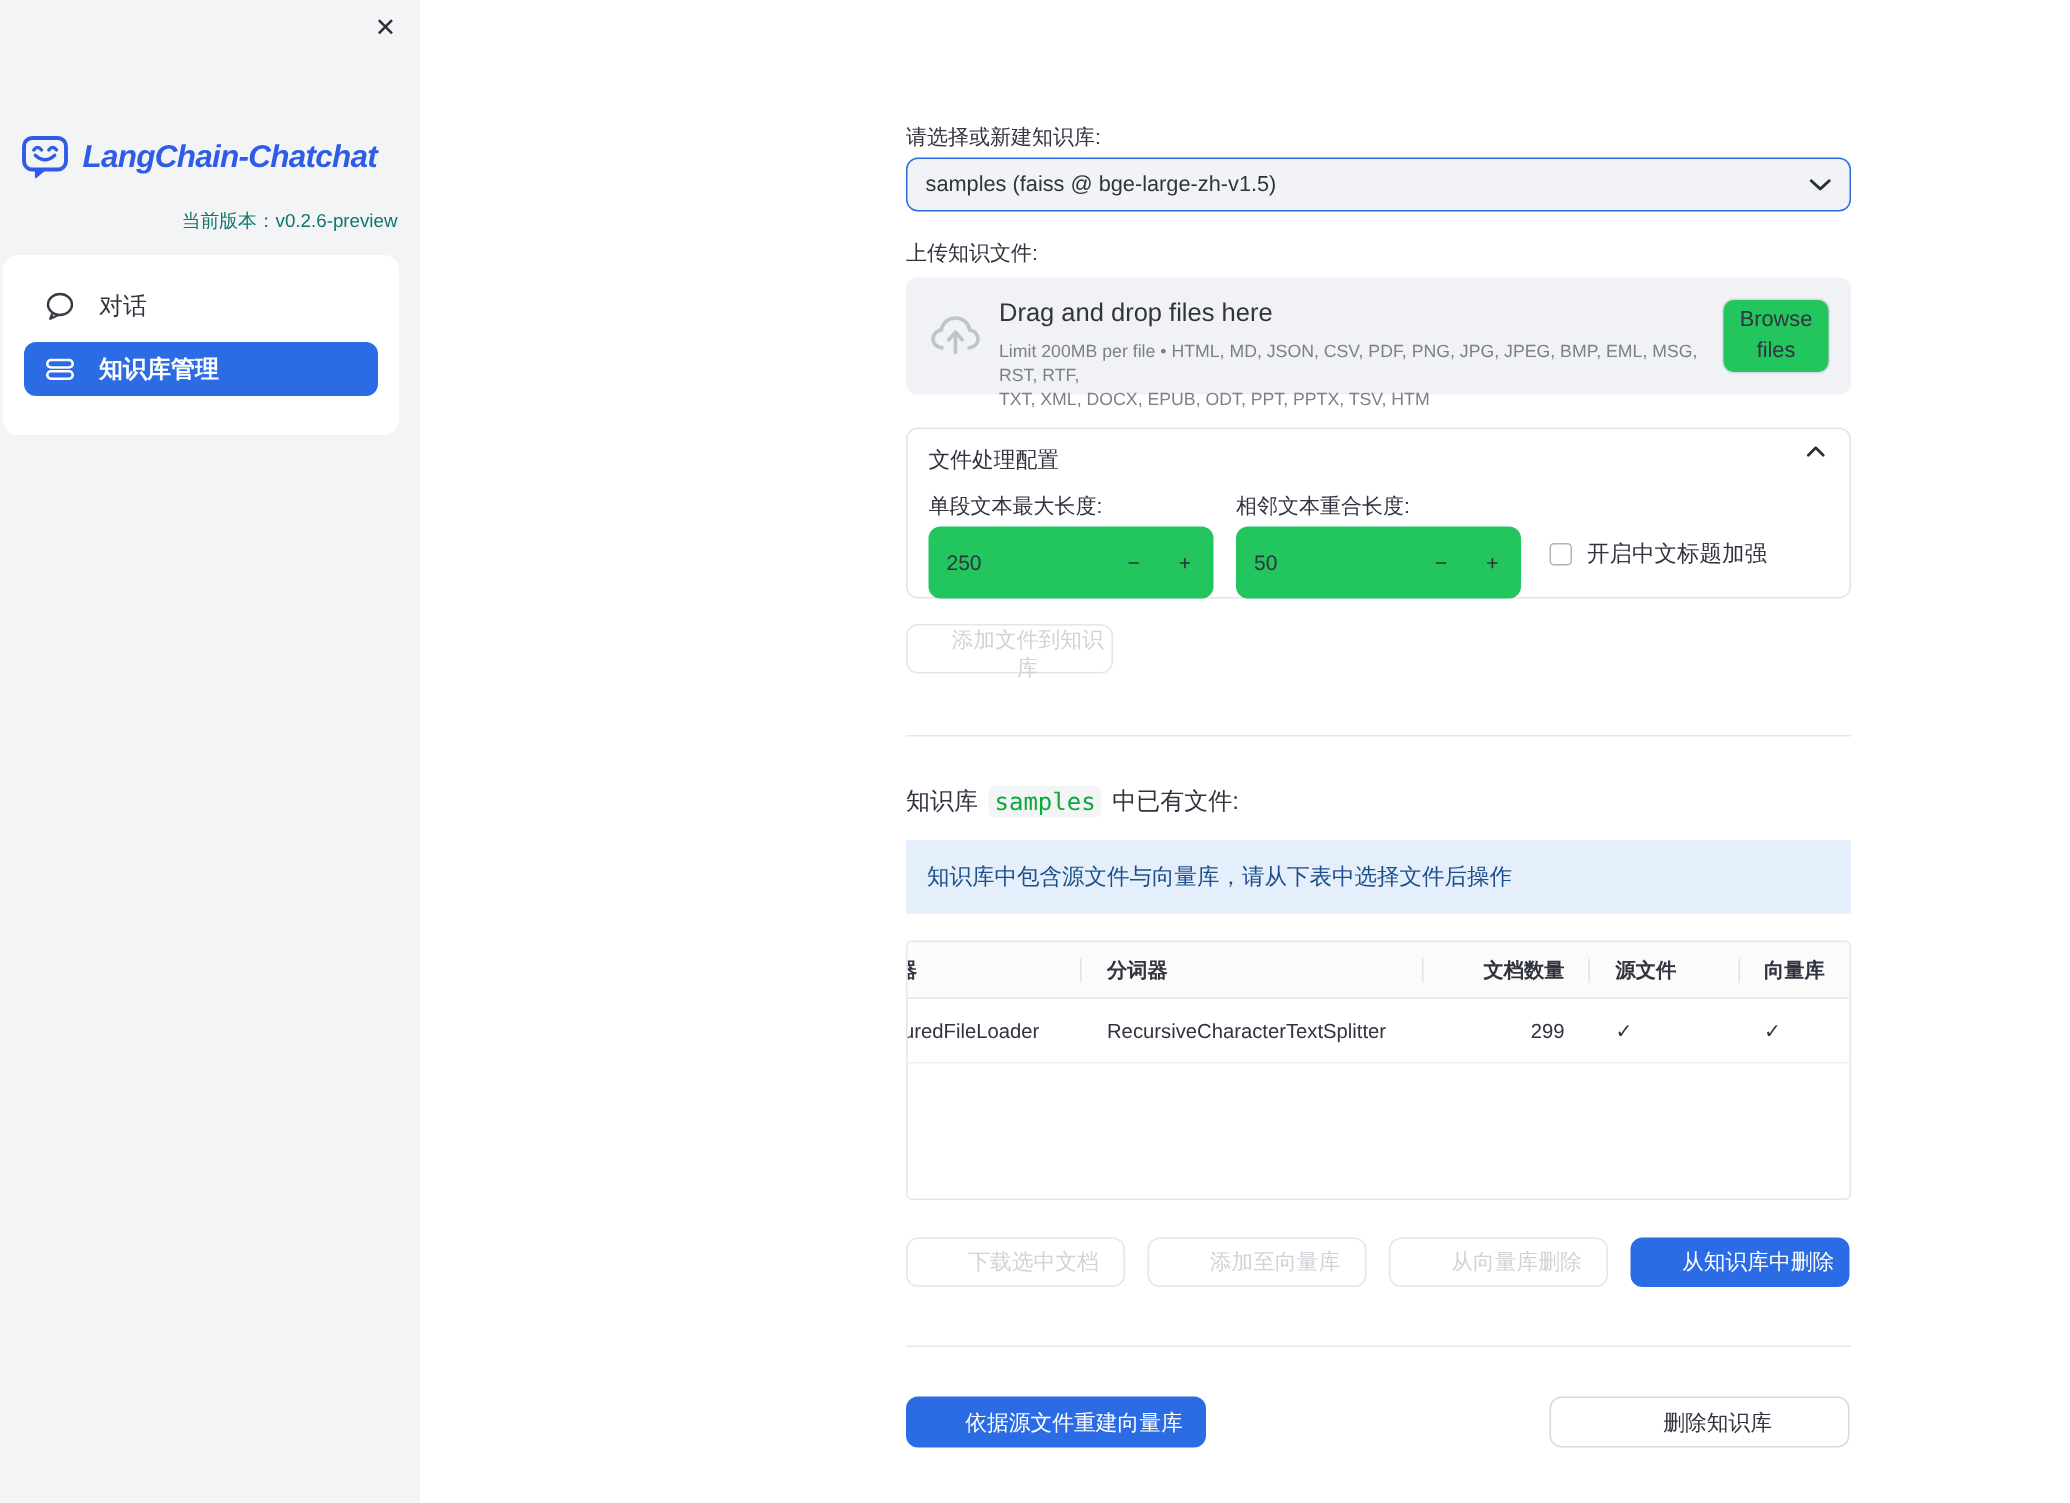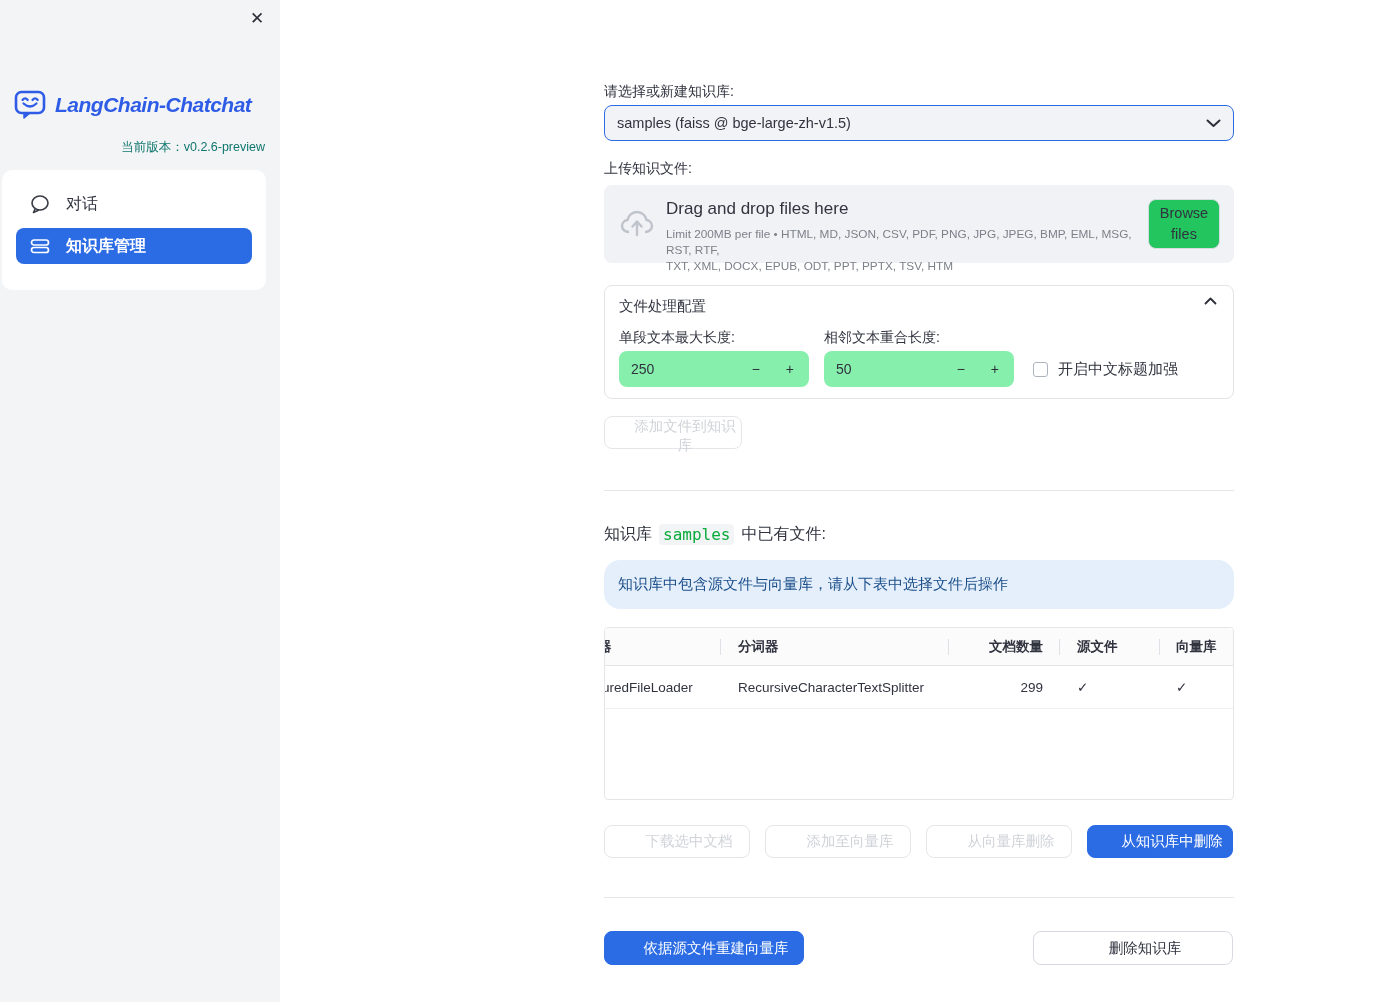--- a/index.html
+++ b/index.html
@@ -31,42 +31,42 @@
   .dz-title { font-size:17px; color:#31333f; }
   .dz-limit { margin-top:7px; font-size:11.8px; line-height:16px; color:#7c8089; }
   .browse-btn { position:absolute; right:14px; top:14px; width:72px; height:50px; background:#22c55e;
     border:1px solid #d7dae0; border-radius:8px; font-size:14.5px; color:#31333f; line-height:21px; cursor:pointer;
     font-family:"Liberation Sans", sans-serif; }
 
   .expander { position:absolute; left:0; top:285px; width:630px; height:114px; border:1px solid #e2e4e8; border-radius:8px; }
   .exp-header { position:absolute; left:14px; top:11px; font-size:14.5px; }
   .exp-chevron { position:absolute; right:16px; top:11px; }
   .exp-label { position:absolute; top:43px; font-size:14px; }
-  .num-input { position:absolute; top:65px; width:190px; height:36px; background:#86efac; border-radius:8px;
+  .num-input { position:absolute; top:65px; width:190px; height:48px; background:#22c55e; border-radius:8px;
     display:flex; align-items:center; padding:0 12px; font-size:14px; }
   .stepper { margin-left:auto; display:flex; gap:20px; }
   .step-btn { font-size:14px; color:#2d2f38; background:none; border:none; cursor:pointer; padding:0 3px;
     font-family:"Liberation Sans", sans-serif; }
   .checkbox-row { position:absolute; left:428px; top:74px; display:flex; align-items:center; gap:10px; cursor:pointer; }
   .checkbox { width:15px; height:15px; border:1.5px solid #aeb4bf; border-radius:3px; background:#fff; }
   .checkbox-label { font-size:15px; }
 
   .btn { border-radius:8px; font-size:14.5px; cursor:pointer; font-family:"Liberation Sans", sans-serif;padding-left:24px; }
   .btn.disabled { background:#fff; border:1px solid #e4e6e9; color:#d0d3d8; cursor:default; }
   .btn.secondary { background:#fff; border:1px solid #d7dae0; color:#31333f; }
   .btn.primary { background:#2b6ce4; border:1px solid #2b6ce4; color:#fff; }
 
   .add-files-btn { position:absolute; left:0; top:416px; width:138px; height:33px; }
 
   .divider { position:absolute; left:0; width:630px; height:1px; background:#e7e7ea; }
 
   .kb-heading { position:absolute; left:0; top:524px; font-size:16px; display:flex; align-items:center; gap:7px; }
   .kb-code { font-family:"DejaVu Sans Mono", monospace; font-size:16px; color:#09ab3b; background:#f3f4f6; border-radius:4px; padding:1px 4px; }
 
-  .info-box { position:absolute; left:0; top:560px; width:630px; height:49px; background:#e4effb; border-radius:16px;
+  .info-box { position:absolute; left:0; top:560px; width:630px; height:49px; background:#e4effb; border-radius:0;
     display:flex; align-items:center; padding:0 14px; font-size:15px; color:#1b4f8a; }
 
   .table { position:absolute; left:0; top:627px; width:630px; height:173px; border:1px solid #e4e6ea; border-radius:4px; overflow:hidden; background:#fff; }
   .t-header { position:absolute; left:0; top:0; width:100%; height:38px; background:#fbfbfc; border-bottom:1px solid #e4e6ea; font-size:13.5px; font-weight:600; }
   .t-row { position:absolute; left:0; top:38px; width:100%; height:43px; border-bottom:1px solid #eef0f2; font-size:13.5px; }
   .cell { position:absolute; top:0; height:100%; display:flex; align-items:center; overflow:hidden; white-space:nowrap; }
   .c1 { left:0; width:114px; padding-left:1px; }
   .c1h { text-indent:-8px; }
   .c1d { text-indent:-4px; }
   .c2 { left:115px; width:228px; padding-left:18px; }

